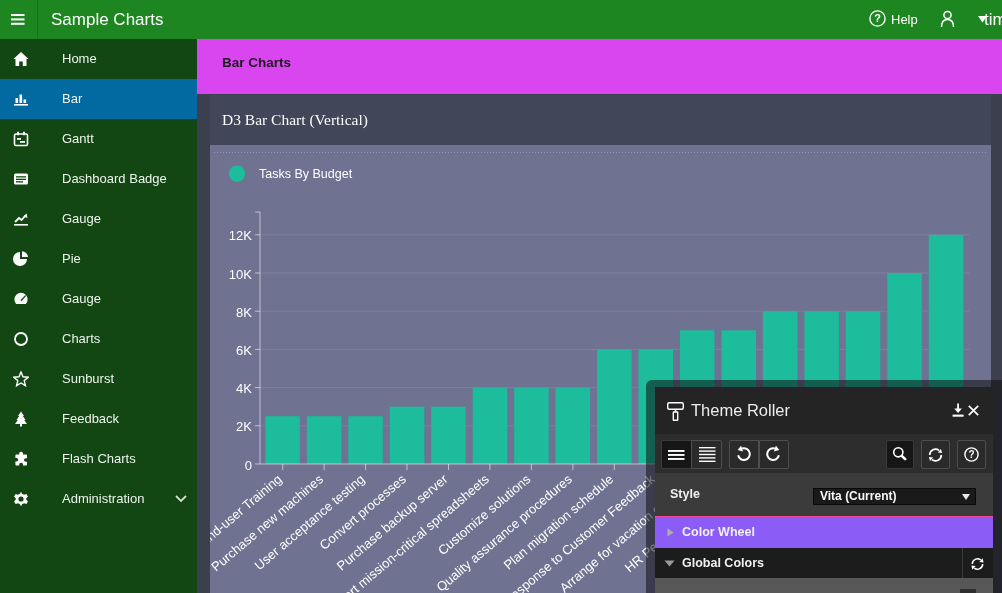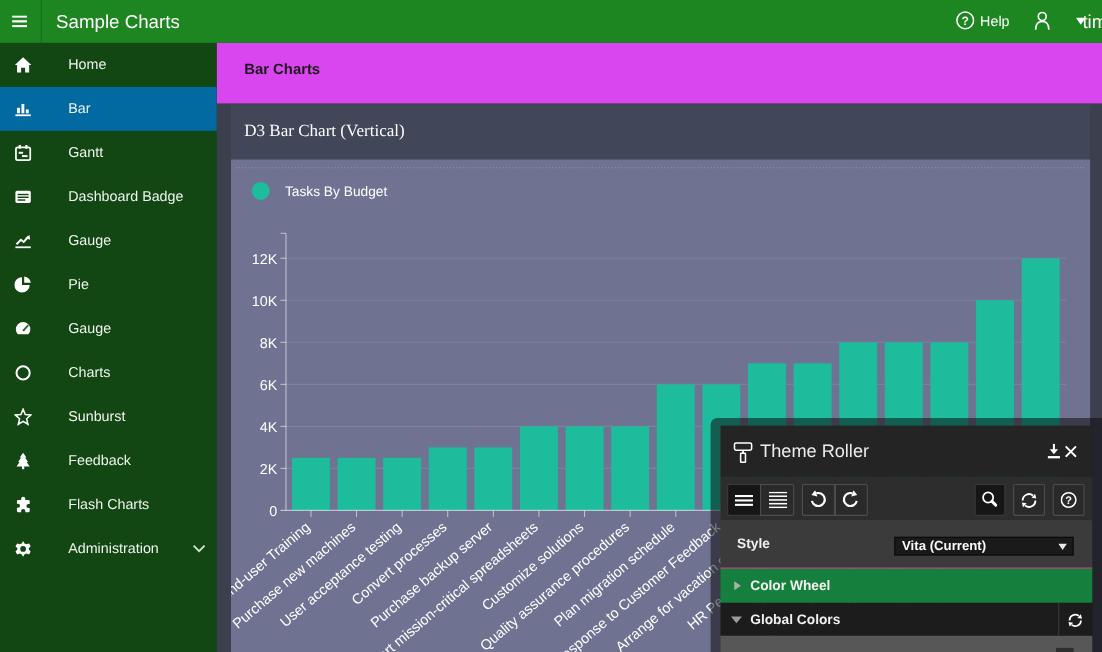--- a/index.html
+++ b/index.html
@@ -22,21 +22,21 @@
   #cardhdr{position:absolute;left:210px;top:95px;width:781px;height:50px;background:#424659;font-family:Liberation Serif, serif;}
   #cardhdr span{position:absolute;left:12px;top:0;line-height:50px;font-size:15.5px;color:#fdfdfd;}
   #cardbody{position:absolute;left:210px;top:145px;width:781px;height:448px;background:#6f7391;}
   
   #tr{position:absolute;left:646px;top:380px;width:356px;height:213px;background:rgba(12,12,14,0.53);border-radius:6px 0 0 0;}
   #trc{position:absolute;left:9px;top:7px;width:338px;height:206px;}
   .trrow{position:relative;width:338px;}
   #trhead{height:47px;background:#242424;}
   #trtools{height:39px;background:#2d2d2d;}
   #trstyle{height:43px;background:#3b3b3b;border-bottom:1px solid #ec4899;}
-  #trcw{height:31px;background:#15803d;text-align:center;}
+  #trcw{height:31px;background:#8b5cf6;text-align:center;}
   #trgc{height:30px;background:#1c1c1c;}
   #trgray{height:15px;background:#575757;}
   #trhead .t{position:absolute;left:36px;top:0;line-height:47px;font-size:16.5px;color:#ececec;}
   .btn{position:absolute;box-sizing:border-box;border:1px solid #4e4e4e;background:#2a2a2a;border-radius:2px;}
   .btn.dark{background:#161616;border-color:#3a3a3a;}
   #trstyle .lab{position:absolute;left:15px;top:0;line-height:43px;font-weight:bold;font-size:12.5px;color:#f0f0f0;}
   #ddl{position:absolute;left:158px;top:15px;width:163px;height:17px;background:#1a1a1a;border:1px solid #0a0a0a;box-sizing:border-box;}
   #ddl span{position:absolute;left:6px;top:0;line-height:15px;font-weight:bold;font-size:12px;color:#fafafa;}
   .seclab{position:absolute;left:27px;top:0;font-weight:bold;font-size:12.5px;color:#f0f0f0;}
   #trcw .seclab{line-height:31px;}

